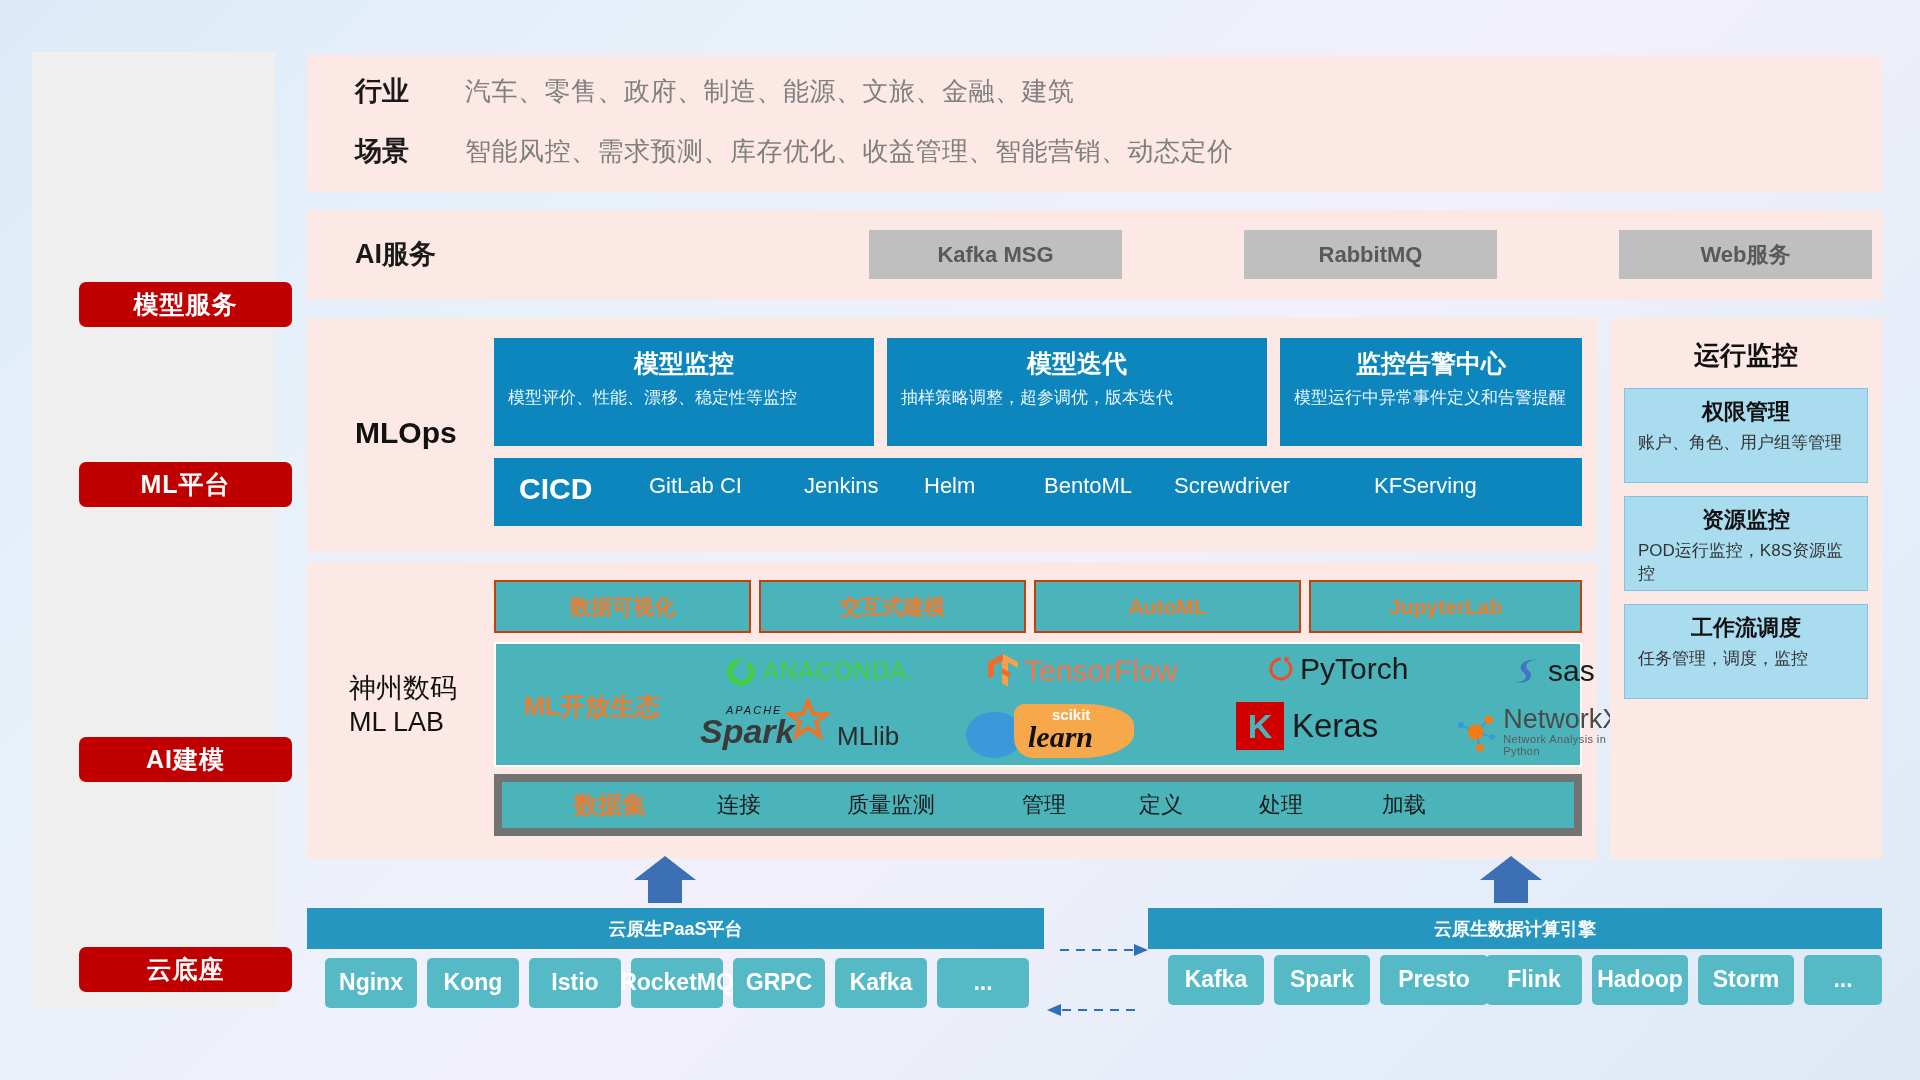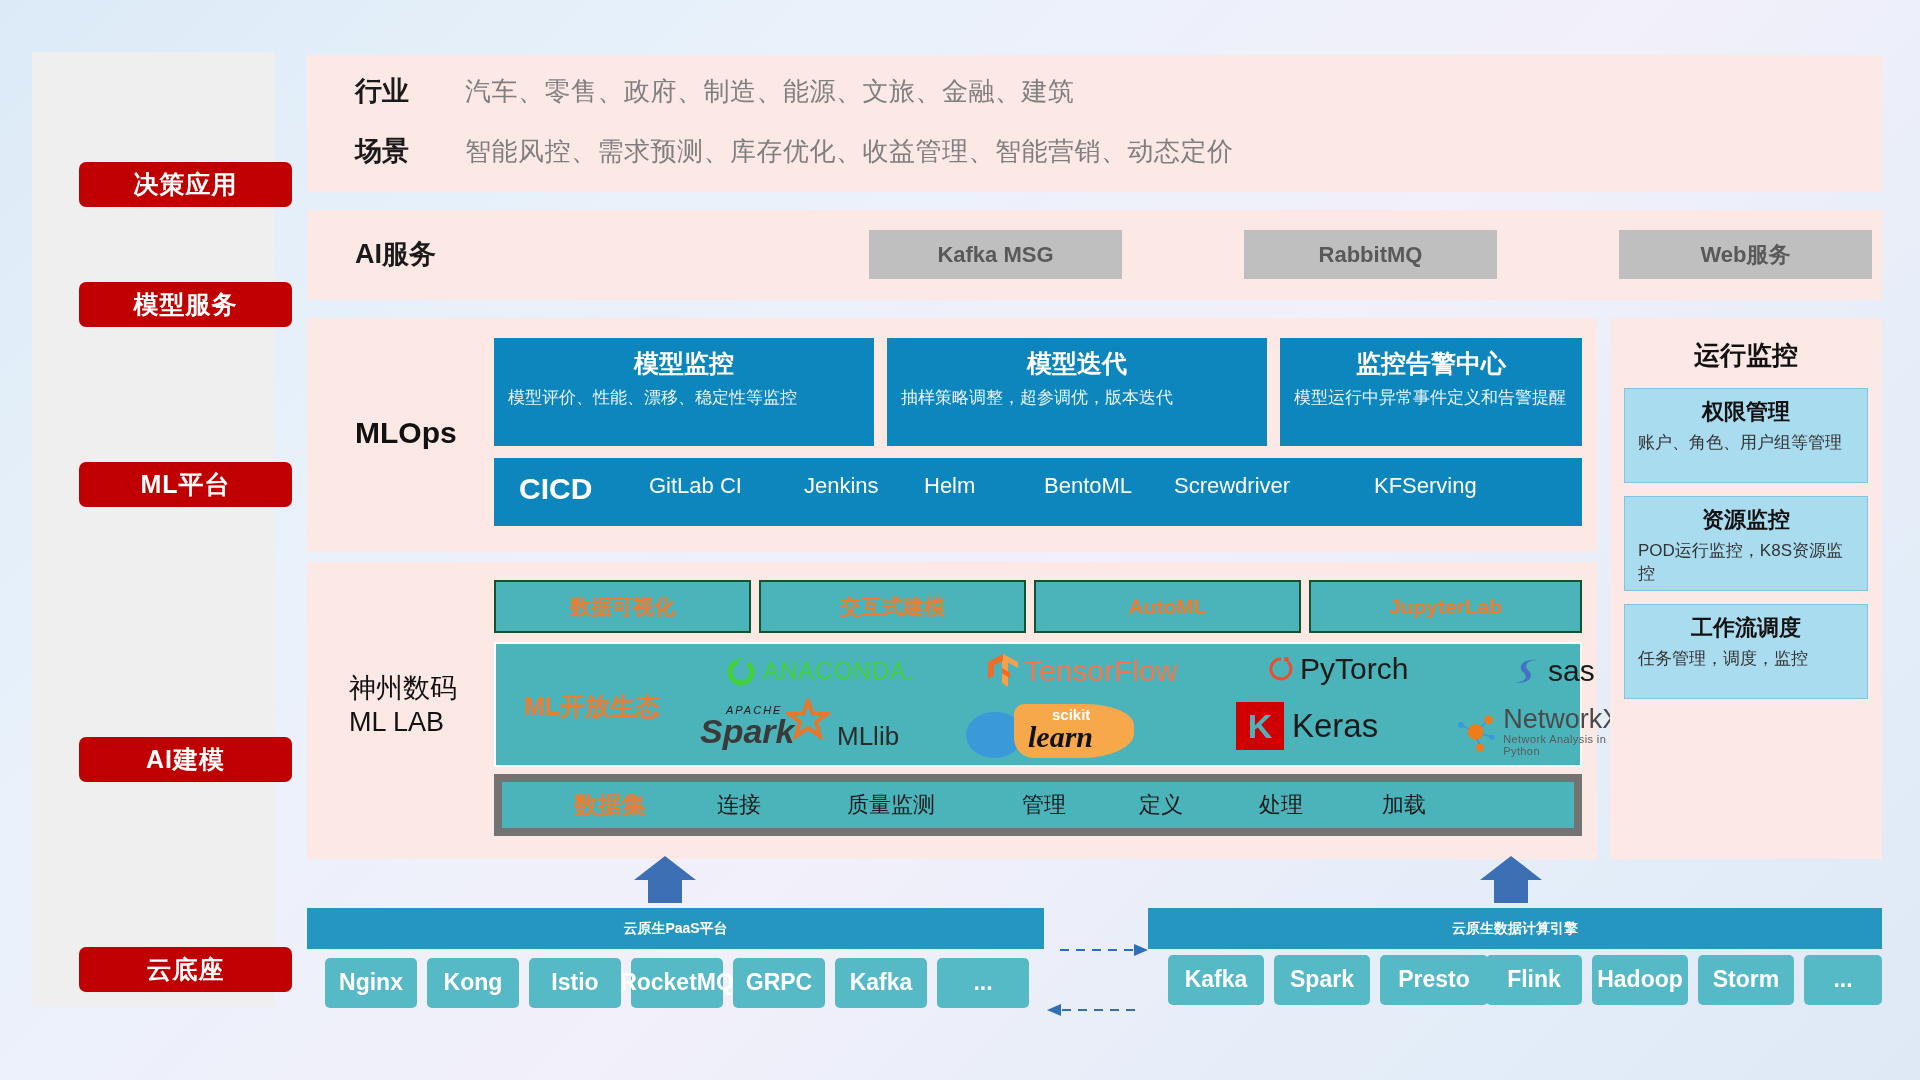--- a/index.html
+++ b/index.html
@@ -59,21 +59,21 @@
     background:#0c86bd;color:#fff;overflow:hidden;
   }
   .cicd .ci-title{position:absolute;left:25px;top:14px;font-size:30px;font-weight:bold;}
   .ci-item{position:absolute;top:16px;font-size:22px;line-height:1.12;width:110px;}
 
   
   #row4{left:307px;top:562px;width:1290px;height:297px;}
   #row4 .lbl{position:absolute;left:42px;top:110px;font-size:27px;font-weight:normal;color:#111;line-height:1.25;}
   .tealtop{
     position:absolute;top:18px;height:53px;background:#4bb4bb;
-    border:2px solid #14532d;box-sizing:border-box;
+    border:2px solid #c2410c;box-sizing:border-box;
     display:flex;align-items:center;justify-content:center;
     color:#ed7d31;font-size:21px;font-weight:bold;
   }
   .ecobox{
     position:absolute;left:187px;top:80px;width:1088px;height:125px;
     background:#4bb4bb;border:2px solid #fff;box-sizing:border-box;
   }
   .eco-lbl{position:absolute;left:28px;top:46px;font-size:25px;font-weight:bold;color:#ed7d31;}
   .dsrow{
     position:absolute;left:187px;top:212px;width:1088px;height:62px;
@@ -93,40 +93,37 @@
   .moncard .ct{font-size:22px;font-weight:bold;color:#111;text-align:center;margin-bottom:5px;}
   .moncard .cd{font-size:17px;color:#333;line-height:1.34;}
   #mc0{top:70px;height:95px}
   #mc1{top:178px;height:95px}
   #mc2{top:286px;height:95px}
 
   
   .cloudbar{
     position:absolute;height:41px;background:#2496bf;color:#fff;
     display:flex;align-items:center;justify-content:center;
-    font-size:14px;font-weight:bold;
+    font-size:18px;font-weight:bold;
   }
   #cb-left{left:307px;top:908px;width:737px;}
   #cb-right{left:1148px;top:908px;width:734px;}
   .chip{
     position:absolute;height:50px;background:#56b9c6;border-radius:5px;
     display:flex;align-items:center;justify-content:center;
     color:#fff;font-size:23px;font-weight:bold;text-align:center;line-height:1.1;
     box-sizing:border-box;padding:0 4px;
   }
 </style>
 </head>
 <body>
 
 <div class="canvas">
 
   <div class="rail">
-    <div class="rail-badge" id="rb0">
-        <span>决策应用</span>
-      </div>
     <div class="rail-badge" id="rb1">
         <span>模型服务</span>
       </div>
     <div class="rail-badge" id="rb2">
         <span>ML平台</span>
       </div>
     <div class="rail-badge" id="rb3">
         <span>AI建模</span>
       </div>
     <div class="rail-badge" id="rb4">

